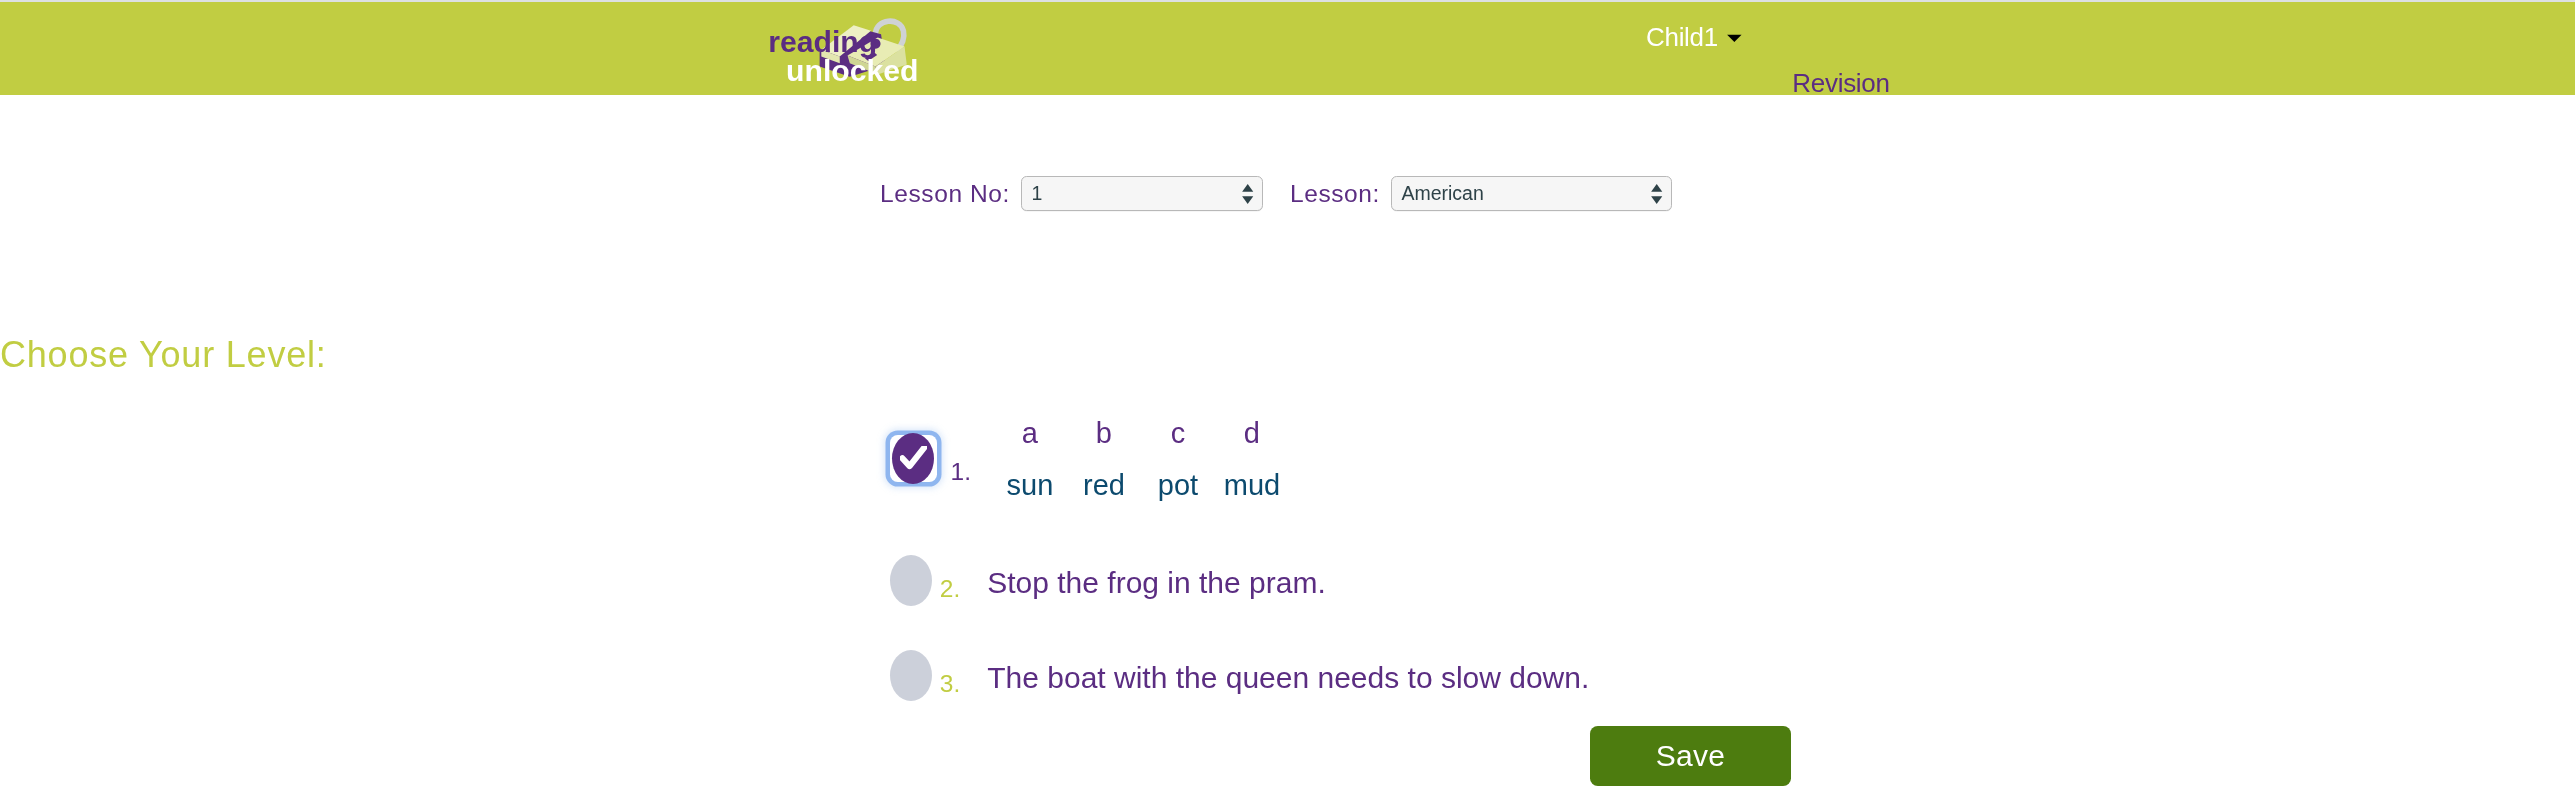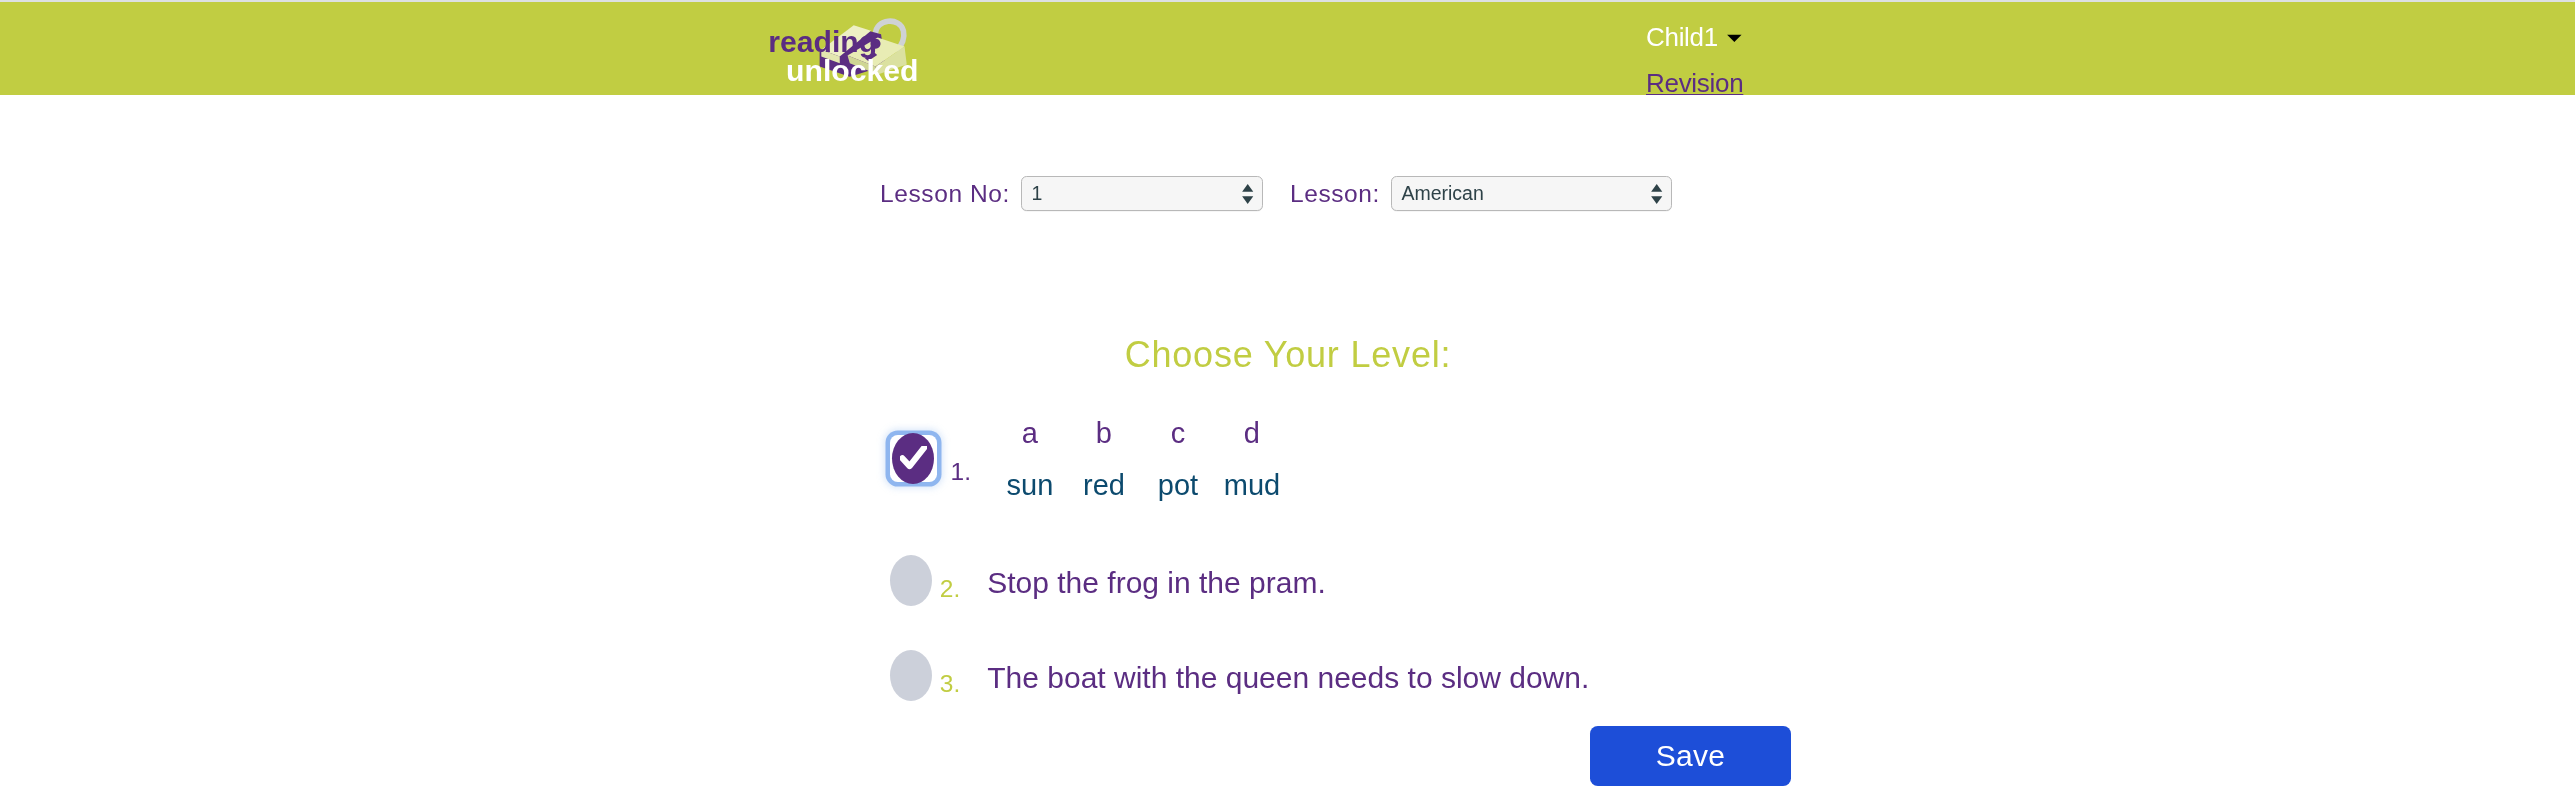--- a/index.html
+++ b/index.html
@@ -24,20 +24,21 @@
     background: #dde0e3;
   }
 
   
   .header {
     position: absolute;
     top: 2.2px; left: 0;
     width: 2576px;
     height: 93px;
     background: #c1cd42;
+    text-align: center;
   }
 
   
   .logo {
     position: absolute;
     left: 766px;
     top: 3.3px;
     width: 162px;
     height: 83px;
   }
@@ -68,21 +69,20 @@
     display: inline-block;
   }
   .caret-icon svg { display: block; }
   .revision-row {
     margin-top: 16px;
     color: #5b2d82;
     font-size: 26px;
     line-height: 29px;
     letter-spacing: -0.3px;
     white-space: nowrap;
-    text-decoration: underline;
   }
 
   
   .main {
     position: absolute;
     top: 95px; left: 0;
     width: 2576px;
     height: 703px;
     background: #ffffff;
   }
@@ -132,21 +132,20 @@
   }
   .stepper-icon svg { display: block; }
   .label-gap { width: 27px; }
 
   
   .level-heading {
     position: absolute;
     left: 0;
     top: 239px;
     width: 2576px;
-    text-align: center;
     color: #c1cd42;
     font-size: 36px;
     letter-spacing: 0.8px;
     white-space: nowrap;
   }
 
   
   .options {
     position: absolute;
     left: 890px;
@@ -251,21 +250,21 @@
     white-space: nowrap;
   }
 
   
   .save-button {
     position: absolute;
     left: 1590px;
     top: 631px;
     width: 201px;
     height: 60px;
-    background: #1d4ed8;
+    background: #4d7c0f;
     border: none;
     border-radius: 7.8px;
     color: #ffffff;
     font-family: "Liberation Sans", sans-serif;
     font-size: 30px;
     letter-spacing: 0.3px;
     cursor: pointer;
     padding: 0;
   }
 </style>

